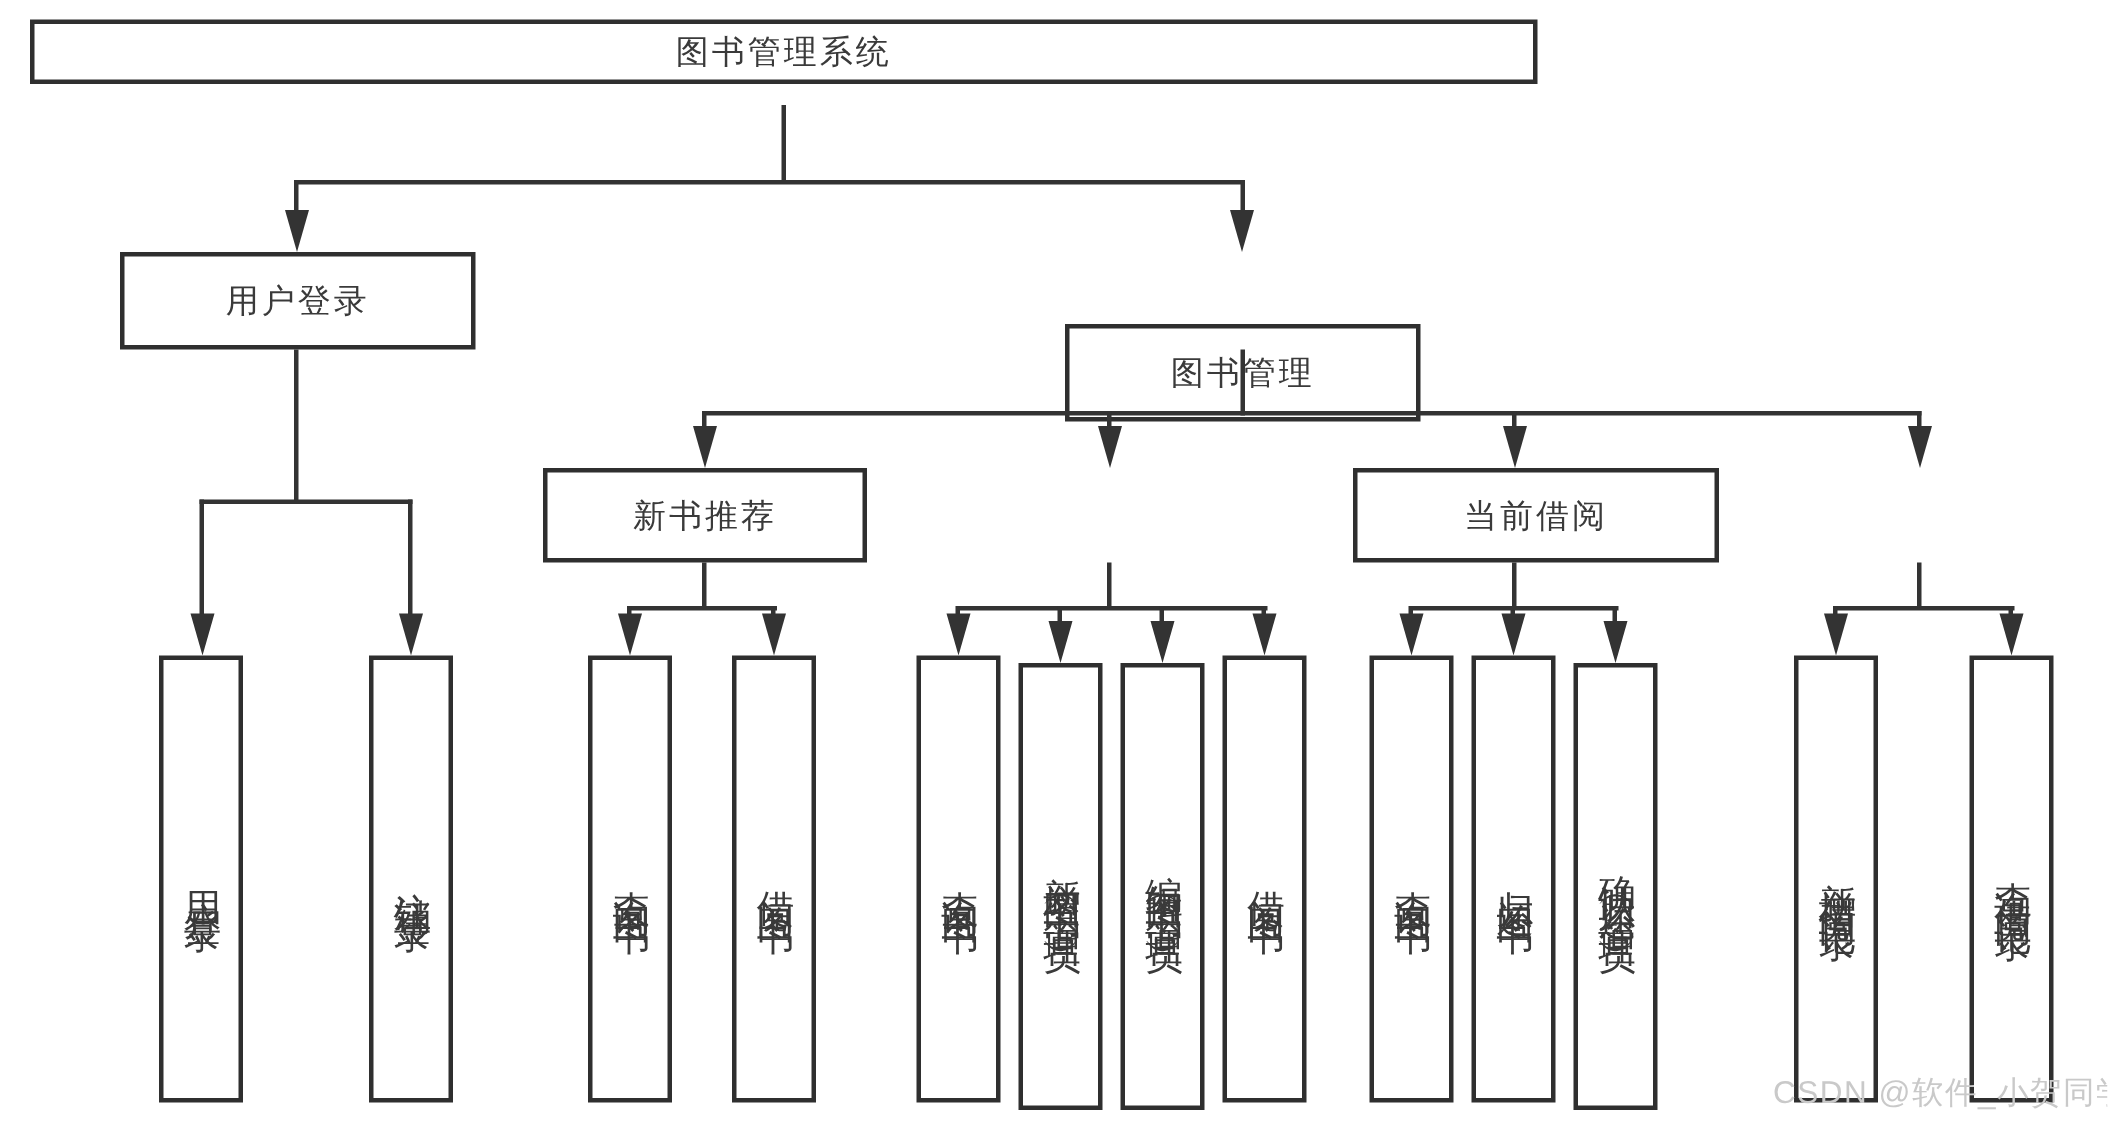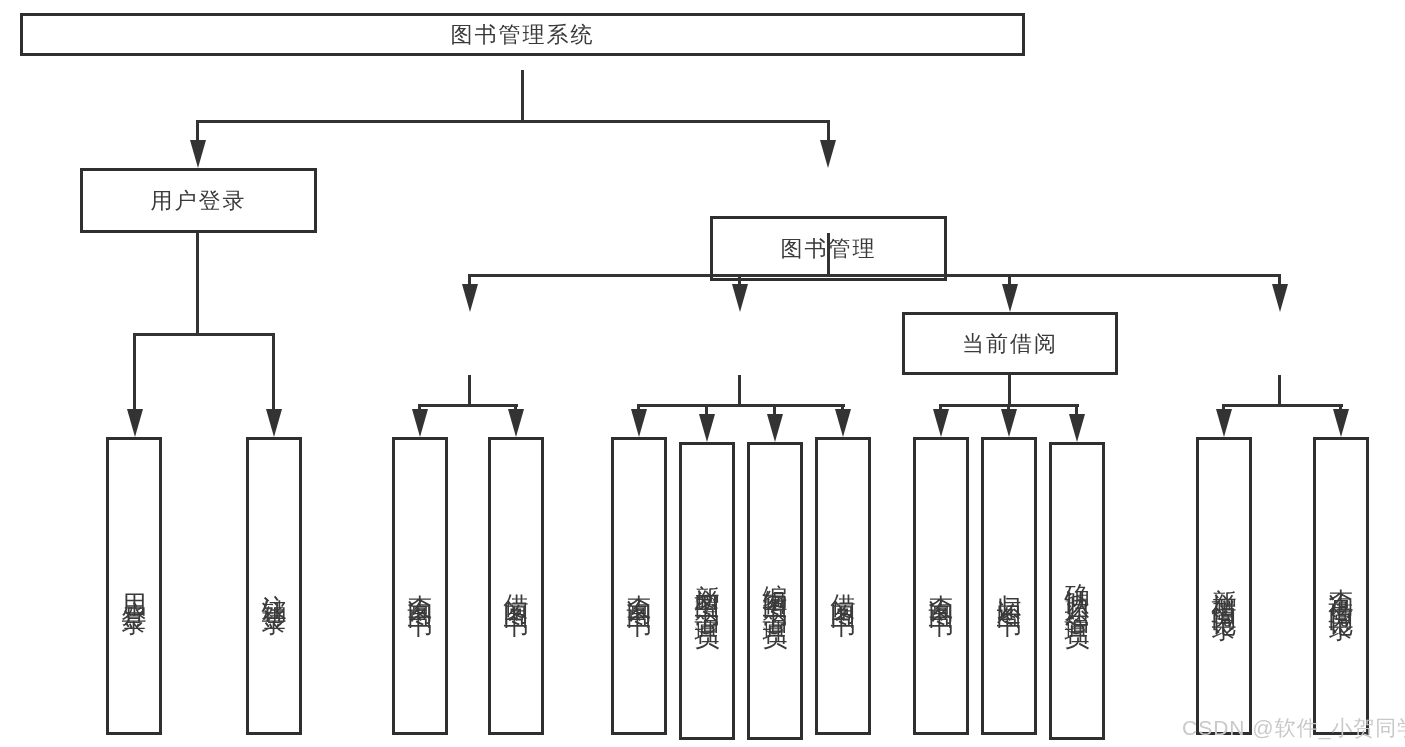--- a/index.html
+++ b/index.html
@@ -31,21 +31,21 @@
   .hl{position:absolute;height:3px;background:#333333;}
   .ar{position:absolute;width:0;height:0;
       border-left:8px solid transparent;border-right:8px solid transparent;
       border-top:28px solid #333333;}
   
   #n-root{left:20px;top:13px;width:1005px;height:43px;}
   #n-user{left:80px;top:168px;width:237px;height:65px;}
   #n-mgmt{left:710px;top:168px;width:237px;height:65px;margin-top:48px;}
   #m0{left:362px;top:312px;width:216px;height:63px;}
   #m1{left:632px;top:312px;width:216px;height:63px;}
-  #m2{left:902px;top:312px;width:216px;height:63px;}
+  #m2{left:902px;top:312px;width:244px;height:63px;}
   #m3{left:1172px;top:312px;width:215px;height:63px;}
   
   #u0{left:106px;} #u1{left:246px;}
   #r0{left:392px;} #r1{left:488px;}
   #b0{left:611px;} #b1{left:679px;} #b2{left:747px;} #b3{left:815px;}
   #c0{left:913px;} #c1{left:981px;} #c2{left:1049px;}
   #d0{left:1196px;} #d1{left:1313px;}
   
   .watermark{
     position:absolute;left:1182px;top:714px;color:#c9c9c9;
@@ -86,20 +86,23 @@
   <div class="hl" style="left:468px;top:274px;width:813px;"></div>
   <div class="vl" style="left:468px;top:274px;height:14px;"></div>
   <div class="ar" style="left:462px;top:284px;"></div>
   <div class="vl" style="left:738px;top:274px;height:14px;"></div>
   <div class="ar" style="left:732px;top:284px;"></div>
   <div class="vl" style="left:1008px;top:274px;height:14px;"></div>
   <div class="ar" style="left:1002px;top:284px;"></div>
   <div class="vl" style="left:1278px;top:274px;height:14px;"></div>
   <div class="ar" style="left:1272px;top:284px;"></div>
 
+  <div class="box" id="m0">
+    <span>新书推荐</span>
+  </div>
   <div class="box" id="m2">
     <span>当前借阅</span>
   </div>
 
   <div class="vl" style="left:468px;top:375px;height:31px;"></div>
   <div class="hl" style="left:419px;top:404px;width:99px;"></div>
   <div class="vl" style="left:418px;top:404px;height:8px;"></div>
   <div class="ar" style="left:412px;top:409px;"></div>
   <div class="vl" style="left:514px;top:404px;height:8px;"></div>
   <div class="ar" style="left:508px;top:409px;"></div>

